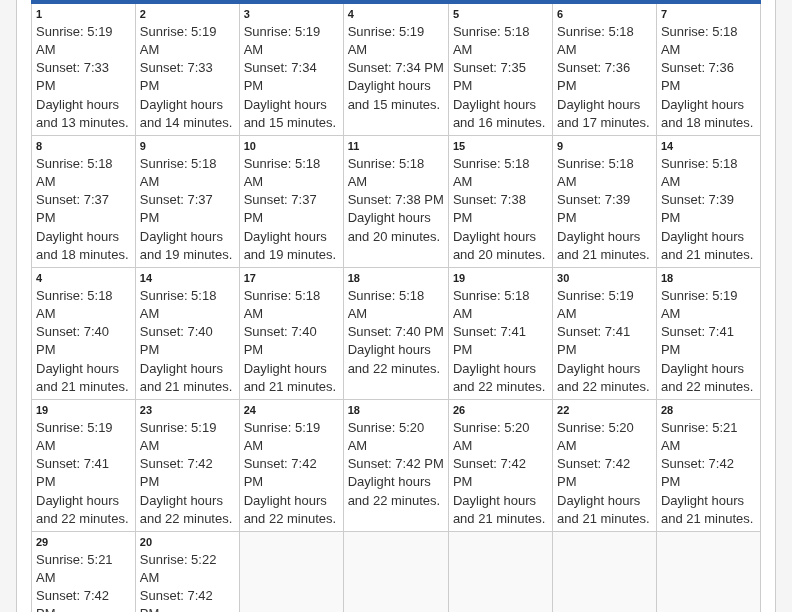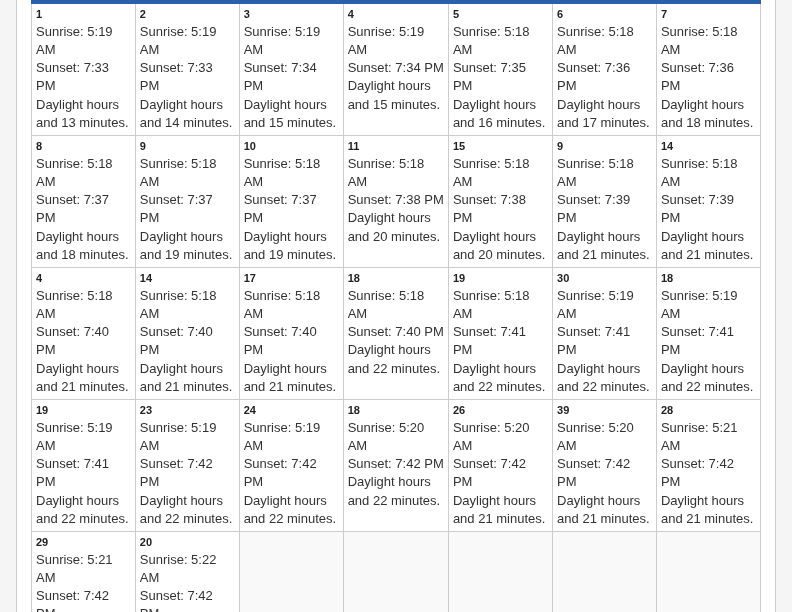--- a/index.html
+++ b/index.html
@@ -365,21 +365,21 @@
           <td>
         <span class="day-number">26</span>
         <div class="day-info">
           Sunrise: 5:20 AM<br>
           Sunset: 7:42 PM<br>
           Daylight hours<br>
           and 21 minutes.
         </div>
       </td>
           <td>
-        <span class="day-number">39</span>
+        <span class="day-number">22</span>
         <div class="day-info">
           Sunrise: 5:20 AM<br>
           Sunset: 7:42 PM<br>
           Daylight hours<br>
           and 21 minutes.
         </div>
       </td>
           <td>
         <span class="day-number">28</span>
         <div class="day-info">

